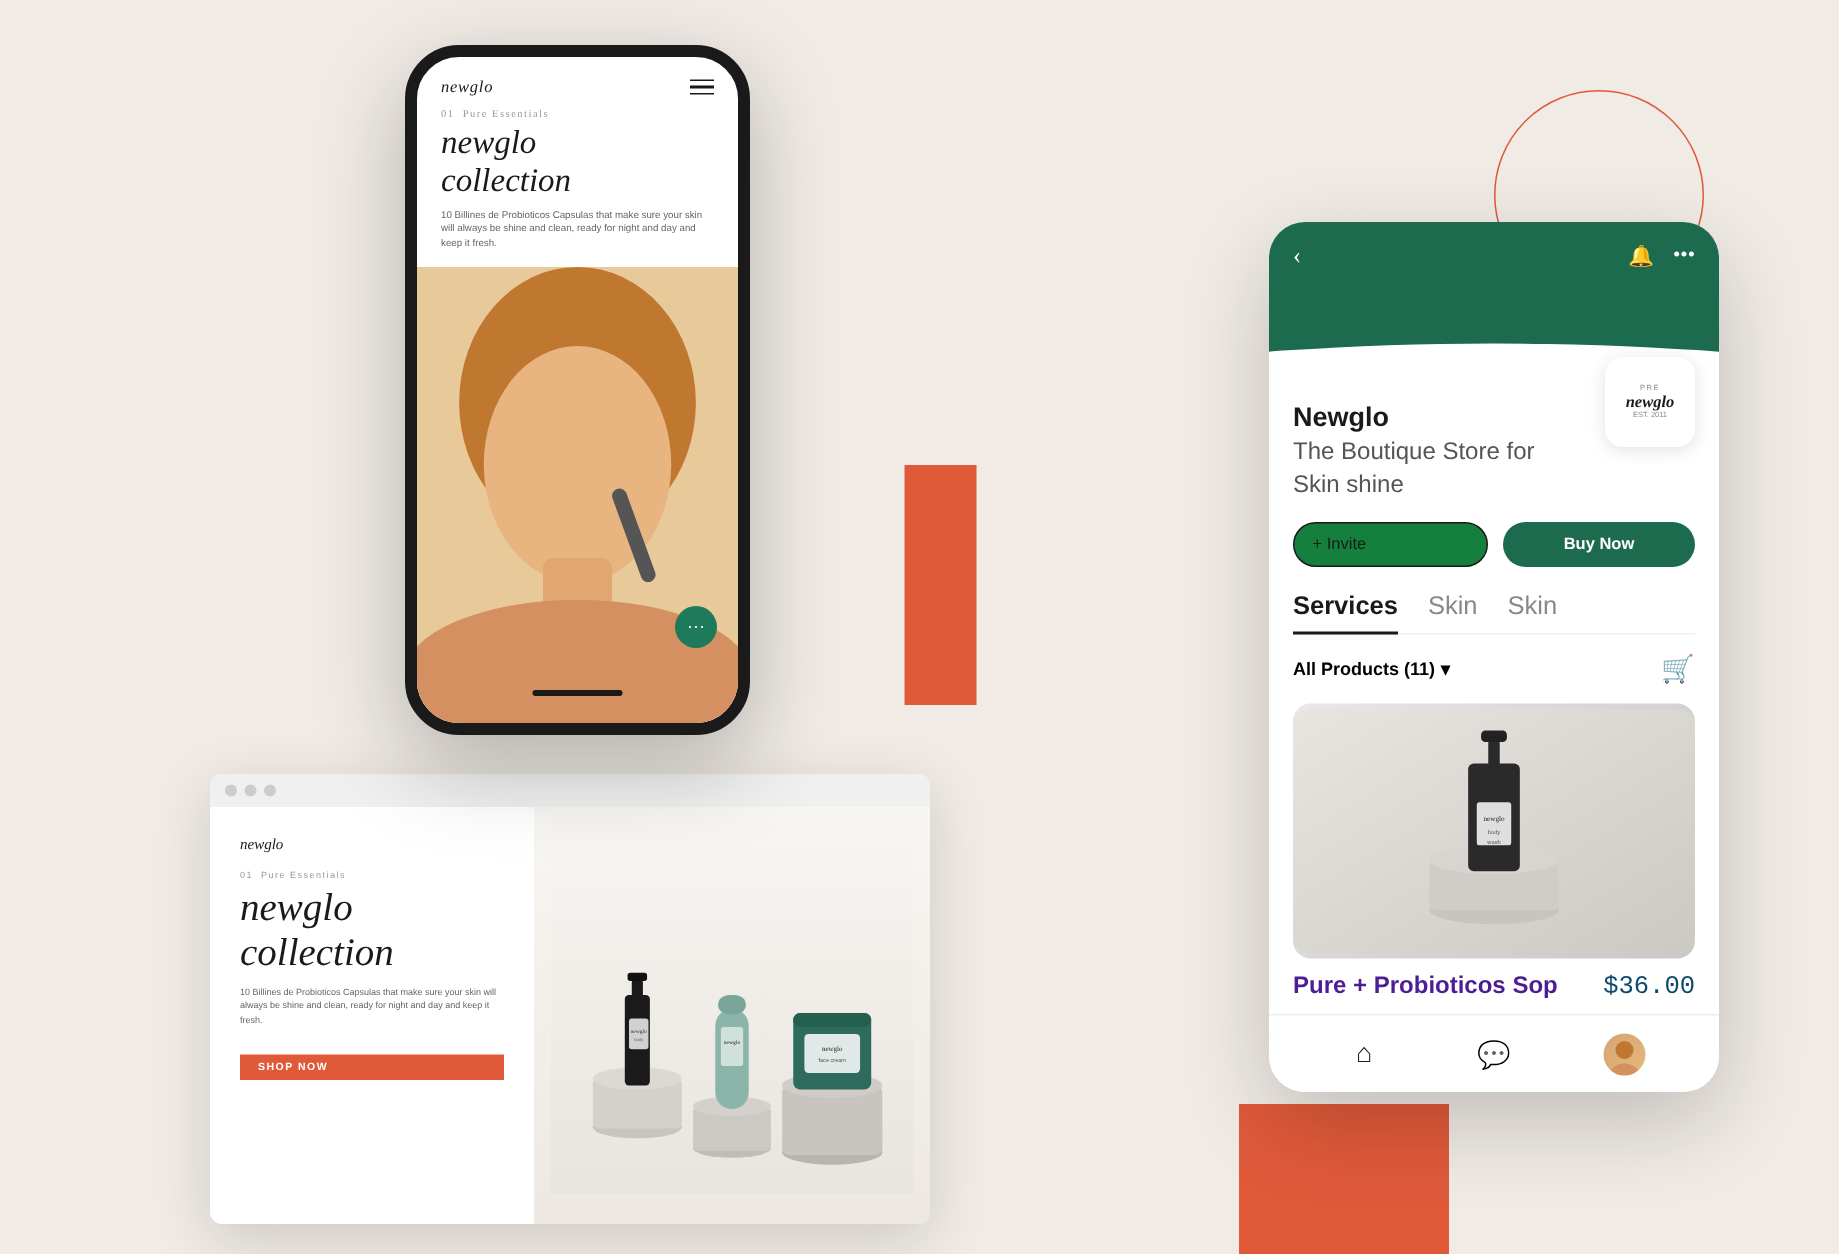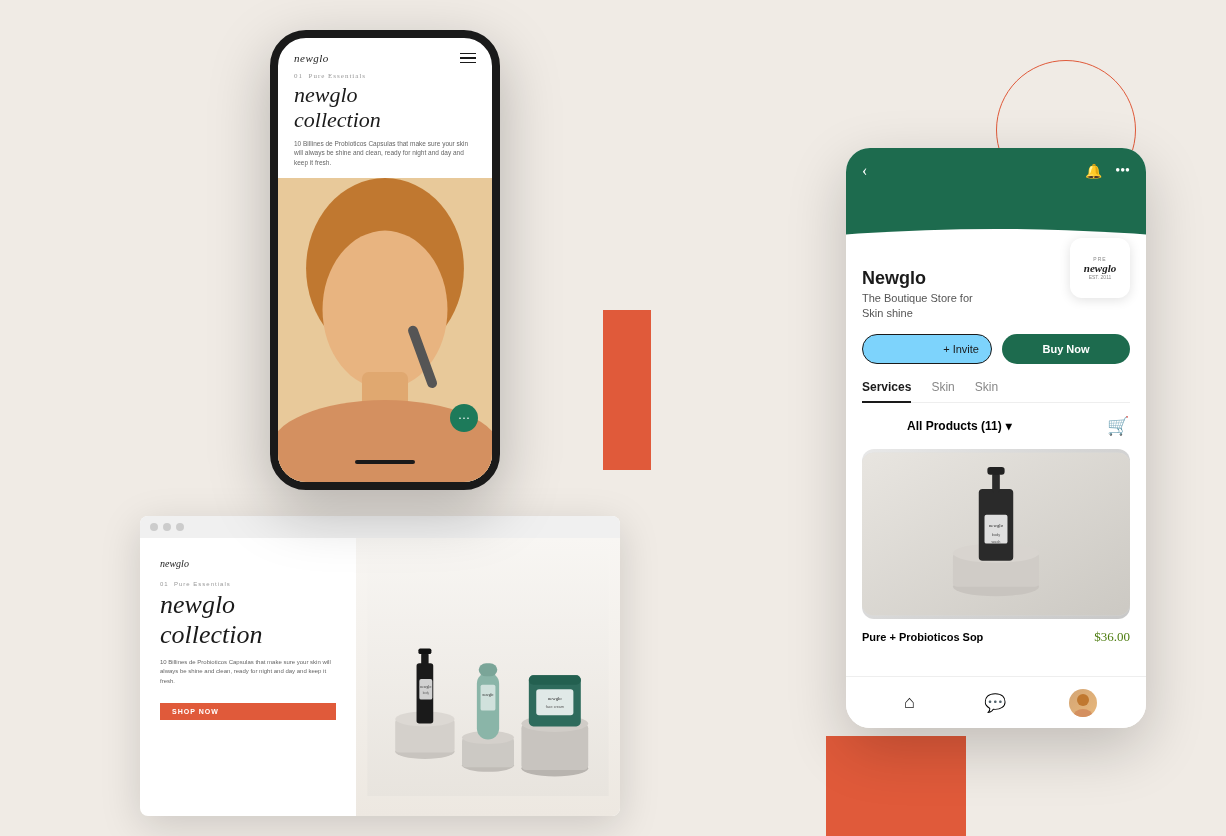--- a/index.html
+++ b/index.html
@@ -253,21 +253,21 @@
 
     .app-brand-name {
       font-size: 18px;
       font-weight: 700;
       color: #1a1a1a;
       font-family: Arial, sans-serif;
       margin-bottom: 2px;
     }
 
     .app-brand-subtitle {
-      font-size: 11px;
+      font-size: 16px;
       color: #555;
       font-family: Arial, sans-serif;
       line-height: 1.4;
     }
 
     .app-logo-badge {
       width: 60px;
       height: 60px;
       background: #fff;
       border-radius: 12px;
@@ -303,27 +303,27 @@
 
     .app-actions {
       display: flex;
       gap: 10px;
       margin-bottom: 16px;
     }
 
     .btn-invite {
       flex: 1;
       border: 1.5px solid #1a1a1a;
-      background: #7dd3fc;
+      background: #15803d;
       border-radius: 20px;
       padding: 8px 12px;
       font-size: 11px;
       font-family: Arial, sans-serif;
       cursor: pointer;
-      text-align: right;
+      text-align: left;
       color: #1a1a1a;
     }
 
     .btn-buy-now {
       flex: 1;
       background: #1d6b4e;
       color: #fff;
       border: none;
       border-radius: 20px;
       padding: 8px 12px;
@@ -335,21 +335,21 @@
     }
 
     .app-tabs {
       display: flex;
       gap: 20px;
       border-bottom: 1px solid #eee;
       margin-bottom: 12px;
     }
 
     .app-tab {
-      font-size: 12px;
+      font-size: 17px;
       padding-bottom: 8px;
       font-family: Arial, sans-serif;
       cursor: pointer;
       color: #888;
       position: relative;
     }
 
     .app-tab.active {
       color: #1a1a1a;
       font-weight: 600;
@@ -363,21 +363,20 @@
       right: 0;
       height: 2px;
       background: #1a1a1a;
     }
 
     .app-products-row {
       display: flex;
       justify-content: space-between;
       align-items: center;
       margin-bottom: 12px;
-      margin-left: 45px;
     }
 
     .app-products-filter {
       display: flex;
       align-items: center;
       gap: 4px;
       font-size: 12px;
       font-family: Arial, sans-serif;
       font-weight: 600;
       cursor: pointer;
@@ -402,30 +401,30 @@
     }
 
     .app-product-info {
       display: flex;
       justify-content: space-between;
       align-items: center;
       padding-bottom: 10px;
     }
 
     .app-product-name {
-      font-size: 11px;
+      font-size: 16px;
       font-family: Arial, sans-serif;
       font-weight: 600;
-      color: #000000;
+      color: #4c1d95;
     }
 
     .app-product-price {
-      font-size: 13px;
-      font-family: Liberation Serif, serif;
-      color: #4d7c0f;
+      font-size: 17px;
+      font-family: Liberation Mono, monospace;
+      color: #0c4a6e;
     }
 
     .app-bottom-nav {
       position: absolute;
       bottom: 0;
       left: 0;
       right: 0;
       height: 52px;
       background: #fff;
       border-top: 1px solid #eee;

